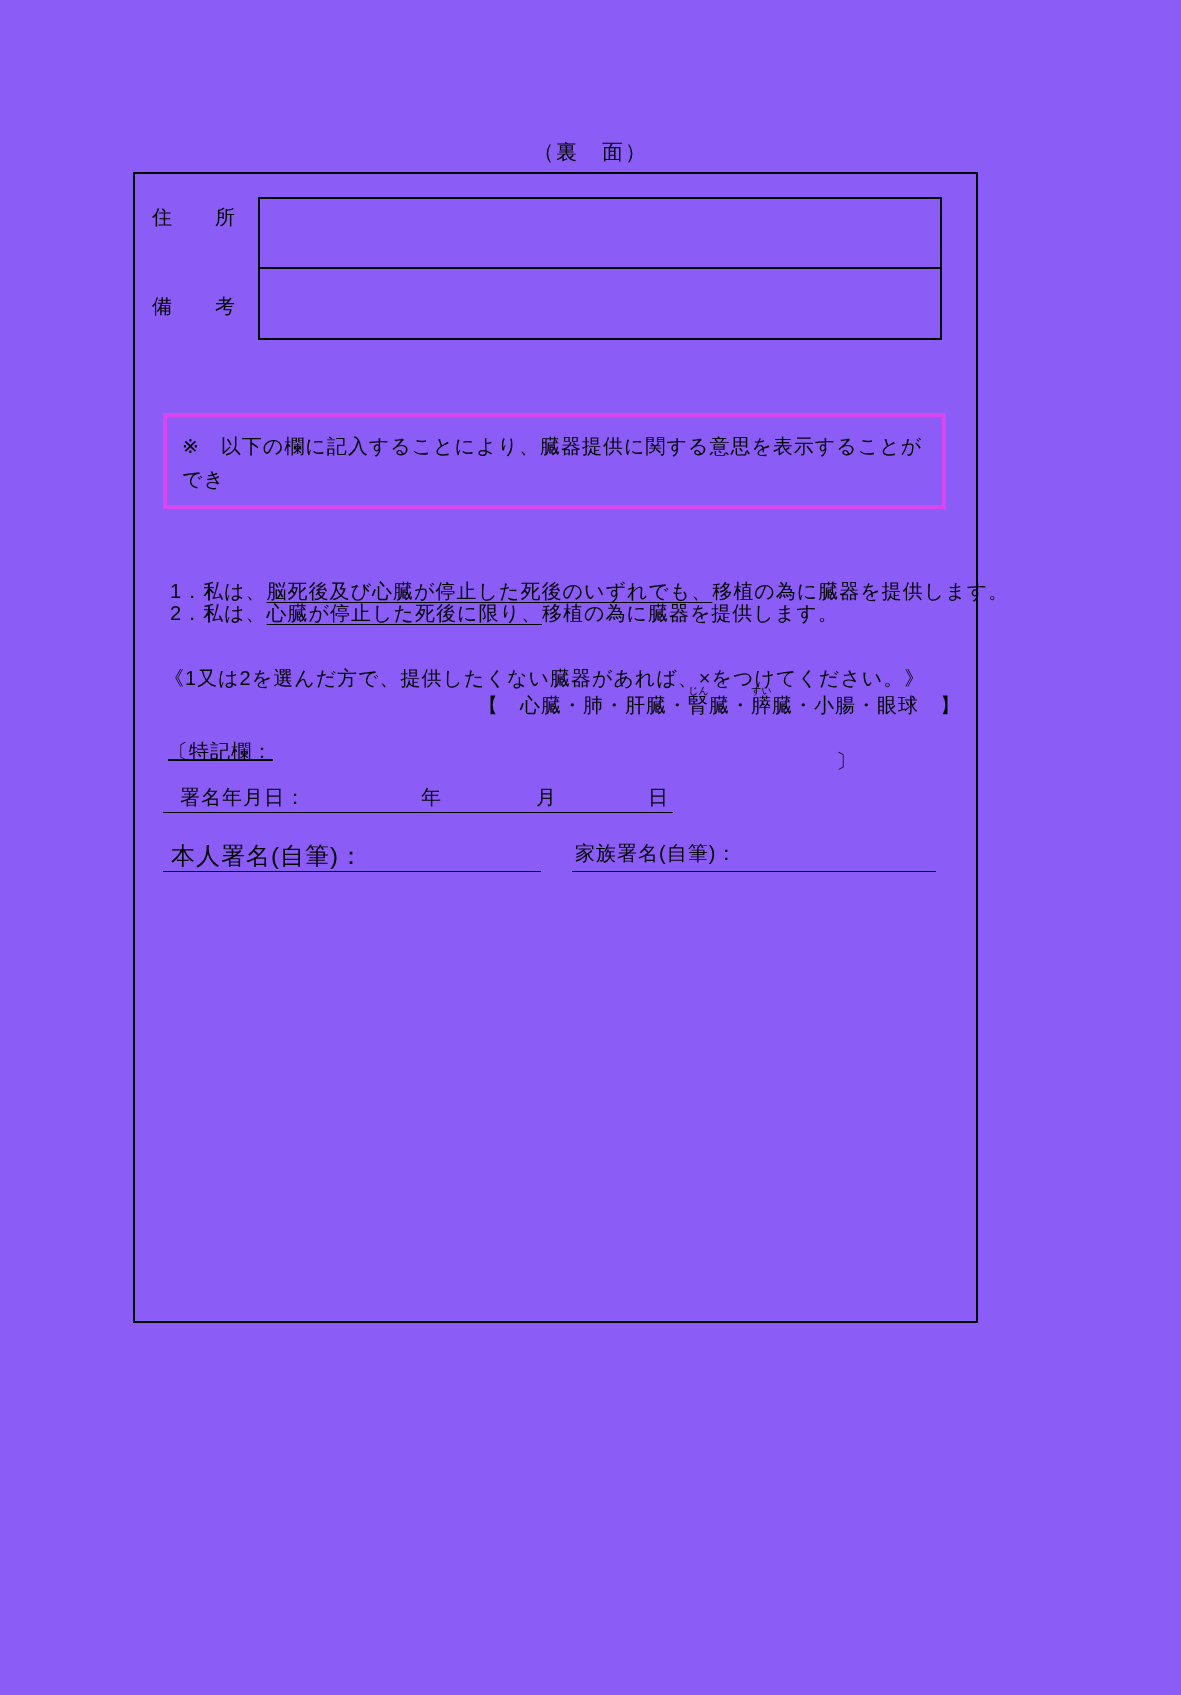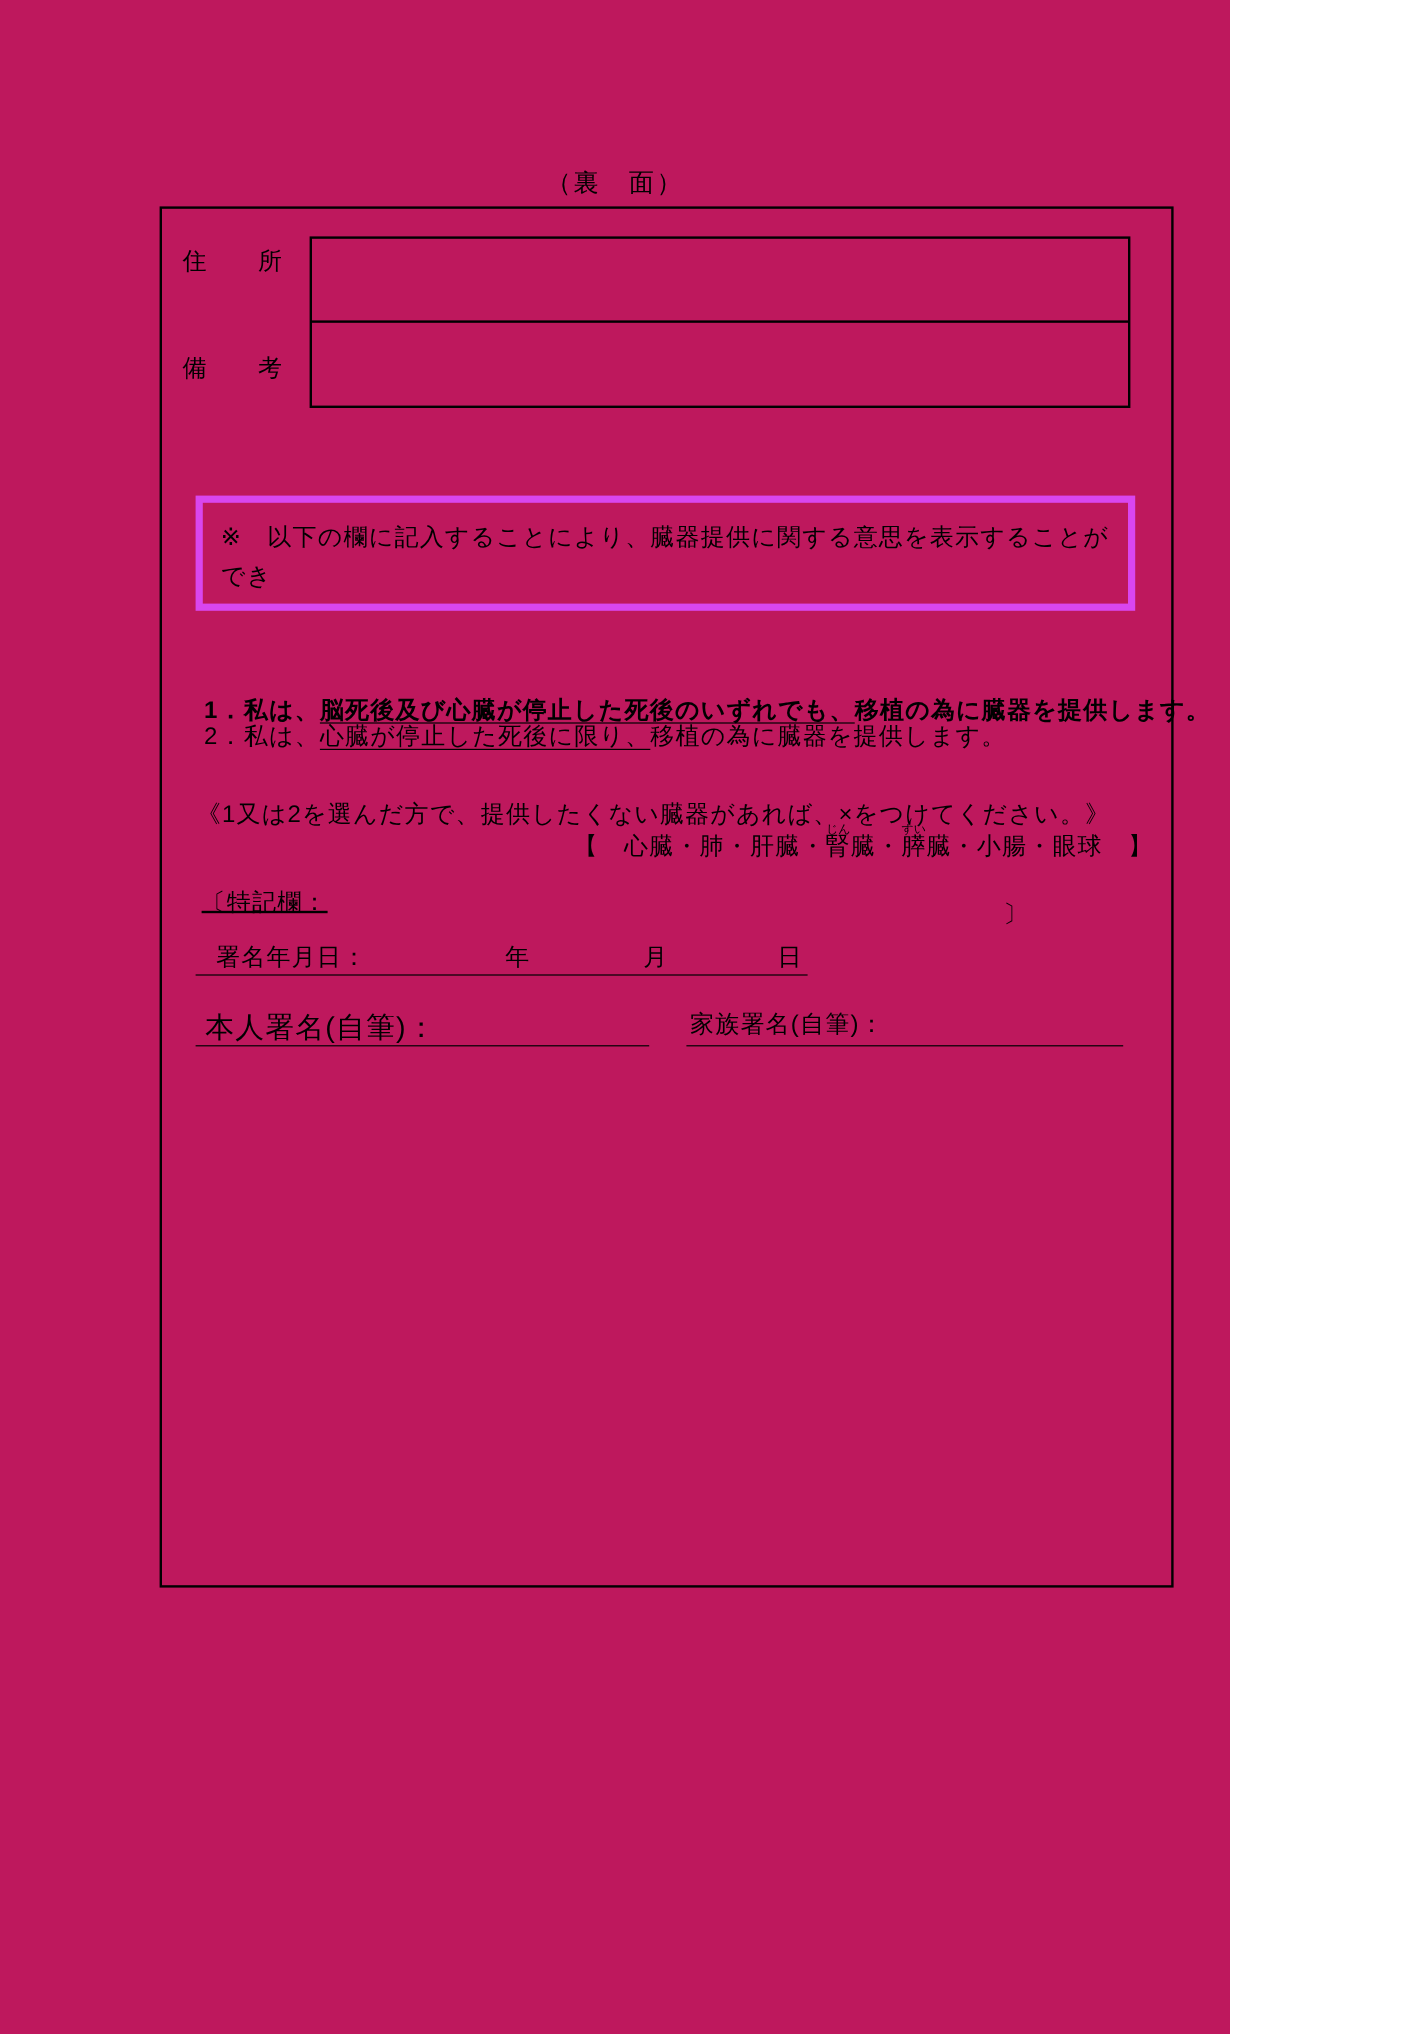--- a/index.html
+++ b/index.html
@@ -1,19 +1,19 @@
 <!DOCTYPE html>
 <html><head>
 <meta charset="utf-8">
 <style>
   html,body{margin:0;padding:0;background:#ffffff;}
   .page{
     position:relative;
-    width:1025px;height:1695px;
-    background:#be185d;
+    width:1181px;height:1695px;
+    background:#8b5cf6;
     color:#000;
     font-family:"Liberation Sans","DejaVu Sans",sans-serif;
     overflow:hidden;
   }
   .abs{position:absolute;}
   .doc-title{
     top:138px;left:0;width:100%;
     text-align:center;
     font-size:21px;letter-spacing:2px;
   }
@@ -33,29 +33,29 @@
   }
   .info-row-top{
     position:absolute;left:0;top:0;width:100%;height:70px;
     border-bottom:2px solid #000;box-sizing:border-box;
   }
   .info-row-bottom{
     position:absolute;left:0;top:70px;width:100%;height:69px;
   }
   .notice-box{
     left:163px;top:413px;width:783px;height:96px;
-    border:6px solid #d946ef;box-sizing:border-box;
+    border:4px solid #d946ef;box-sizing:border-box;
     padding:13px 10px 4px 15px;
     font-size:20px;letter-spacing:1px;line-height:33px;
   }
   .notice-line2{margin-left:14px;}
   .decl-line{
     font-size:20px;letter-spacing:1px;white-space:nowrap;
   }
-  .decl-1{left:170px;top:578px;font-weight:bold;}
+  .decl-1{left:170px;top:578px;}
   .decl-2{left:170px;top:600px;}
   .decl-3{left:170px;top:636px;}
   .excl-note{left:164px;top:665px;}
   .u{
     text-decoration:underline;
     text-underline-offset:4px;
     text-decoration-thickness:1px;
   }
   .organ-line{
     left:478px;top:686px;

